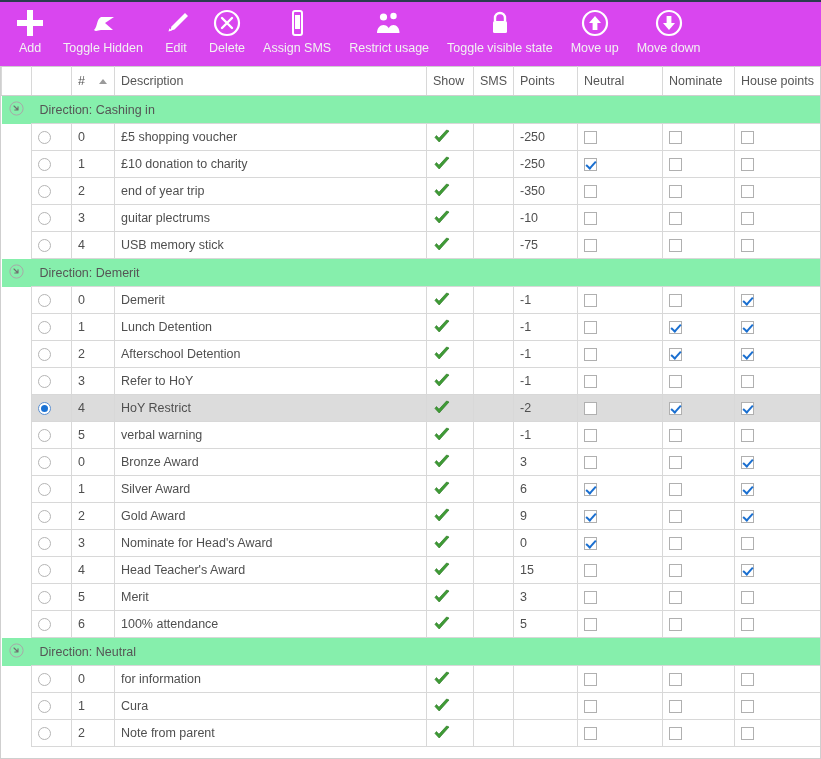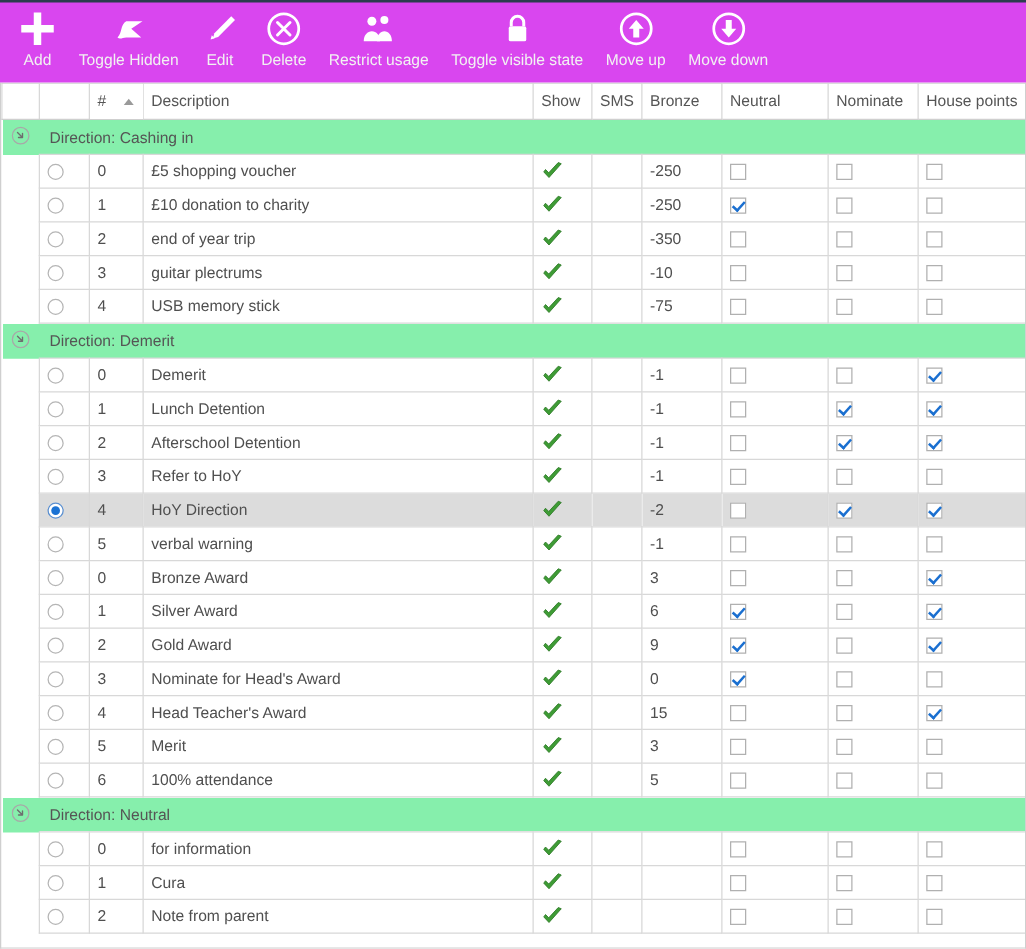--- a/index.html
+++ b/index.html
@@ -200,20 +200,29 @@
       <div class="tb-lbl">Edit</div>
     </div>
     <div class="tb-btn">
       <div class="tb-ico">
         <svg width="30" height="30" viewBox="0 0 30 30" xmlns="http://www.w3.org/2000/svg">
           <circle cx="15" cy="15" r="12" fill="none" stroke="#ffffff" stroke-width="2.2"></circle>
           <path d="M10 10 L20 20 M20 10 L10 20" stroke="#ffffff" stroke-width="2.4" stroke-linecap="round"></path>
         </svg>
       </div>
       <div class="tb-lbl">Delete</div>
+    </div>
+    <div class="tb-btn">
+      <div class="tb-ico">
+        <svg width="30" height="30" viewBox="0 0 30 30" xmlns="http://www.w3.org/2000/svg">
+          <rect x="11" y="3" width="9" height="24" rx="2" fill="none" stroke="#ffffff" stroke-width="2"></rect>
+          <rect x="13" y="7" width="5" height="14" fill="#ffffff"></rect>
+        </svg>
+      </div>
+      <div class="tb-lbl">Assign SMS</div>
     </div>
     <div class="tb-btn">
       <div class="tb-ico">
         <svg width="30" height="30" viewBox="0 0 30 30" xmlns="http://www.w3.org/2000/svg">
           <circle cx="9.5" cy="9" r="3.6" fill="#ffffff"></circle>
           <path d="M3 25 c0-5 3-8 6.5-8 s6.5 3 6.5 8 z" fill="#ffffff"></path>
           <circle cx="19.5" cy="8" r="3.2" fill="#ffffff"></circle>
           <path d="M13.5 25 c0-5 2.8-8 6-8 s6 3 6 8 z" fill="#ffffff"></path>
         </svg>
       </div>
@@ -263,21 +272,21 @@
         <col class="c-house">
     </colgroup>
     <thead>
       <tr>
           <th></th>
           <th></th>
           <th class="sortcol"><span>#</span><span class="sortarrow"></span></th>
           <th>Description</th>
           <th>Show</th>
           <th>SMS</th>
-          <th>Bronze</th>
+          <th>Points</th>
           <th>Neutral</th>
           <th>Nominate</th>
           <th>House points</th>
         </tr>
     </thead>
     <tbody>
         <tr class="grouprow">
           <td class="g-ico"><svg width="15" height="15" viewBox="0 0 15 15" xmlns="http://www.w3.org/2000/svg">
               <circle cx="7.5" cy="7.5" r="6.6" fill="none" stroke="#a8a8a8" stroke-width="1"></circle>
               <path d="M5 5 L9 9 M9 5.8 L9 9 L5.8 9" fill="none" stroke="#6e6e6e" stroke-width="1.1" stroke-linecap="round" stroke-linejoin="round"></path>
@@ -414,21 +423,21 @@
           <td></td>
           <td class="cell-points">-1</td>
           <td class="cell-ck"><span class="cbox"></span></td>
           <td class="cell-ck"><span class="cbox"></span></td>
           <td class="cell-ck"><span class="cbox"></span></td>
         </tr>
         <tr class="datarow selected">
           <td class="cell-indent"></td>
           <td class="cell-sel"><span class="radio on"></span></td>
           <td class="cell-num">4</td>
-          <td>HoY Direction</td>
+          <td>HoY Restrict</td>
           <td class="cell-show"><span class="tick"><svg width="18" height="16" viewBox="0 0 18 16" xmlns="http://www.w3.org/2000/svg">
                 <path d="M2 8.5 L6.2 13 L16 2 L13.6 1 L6.0 9.2 L3.4 6.6 Z" fill="#3e9c35" stroke="#2f7a28" stroke-width="0.7" stroke-linejoin="round"></path>
               </svg></span></td>
           <td></td>
           <td class="cell-points">-2</td>
           <td class="cell-ck"><span class="cbox"></span></td>
           <td class="cell-ck"><span class="cbox on"></span></td>
           <td class="cell-ck"><span class="cbox on"></span></td>
         </tr>
         <tr class="datarow">

